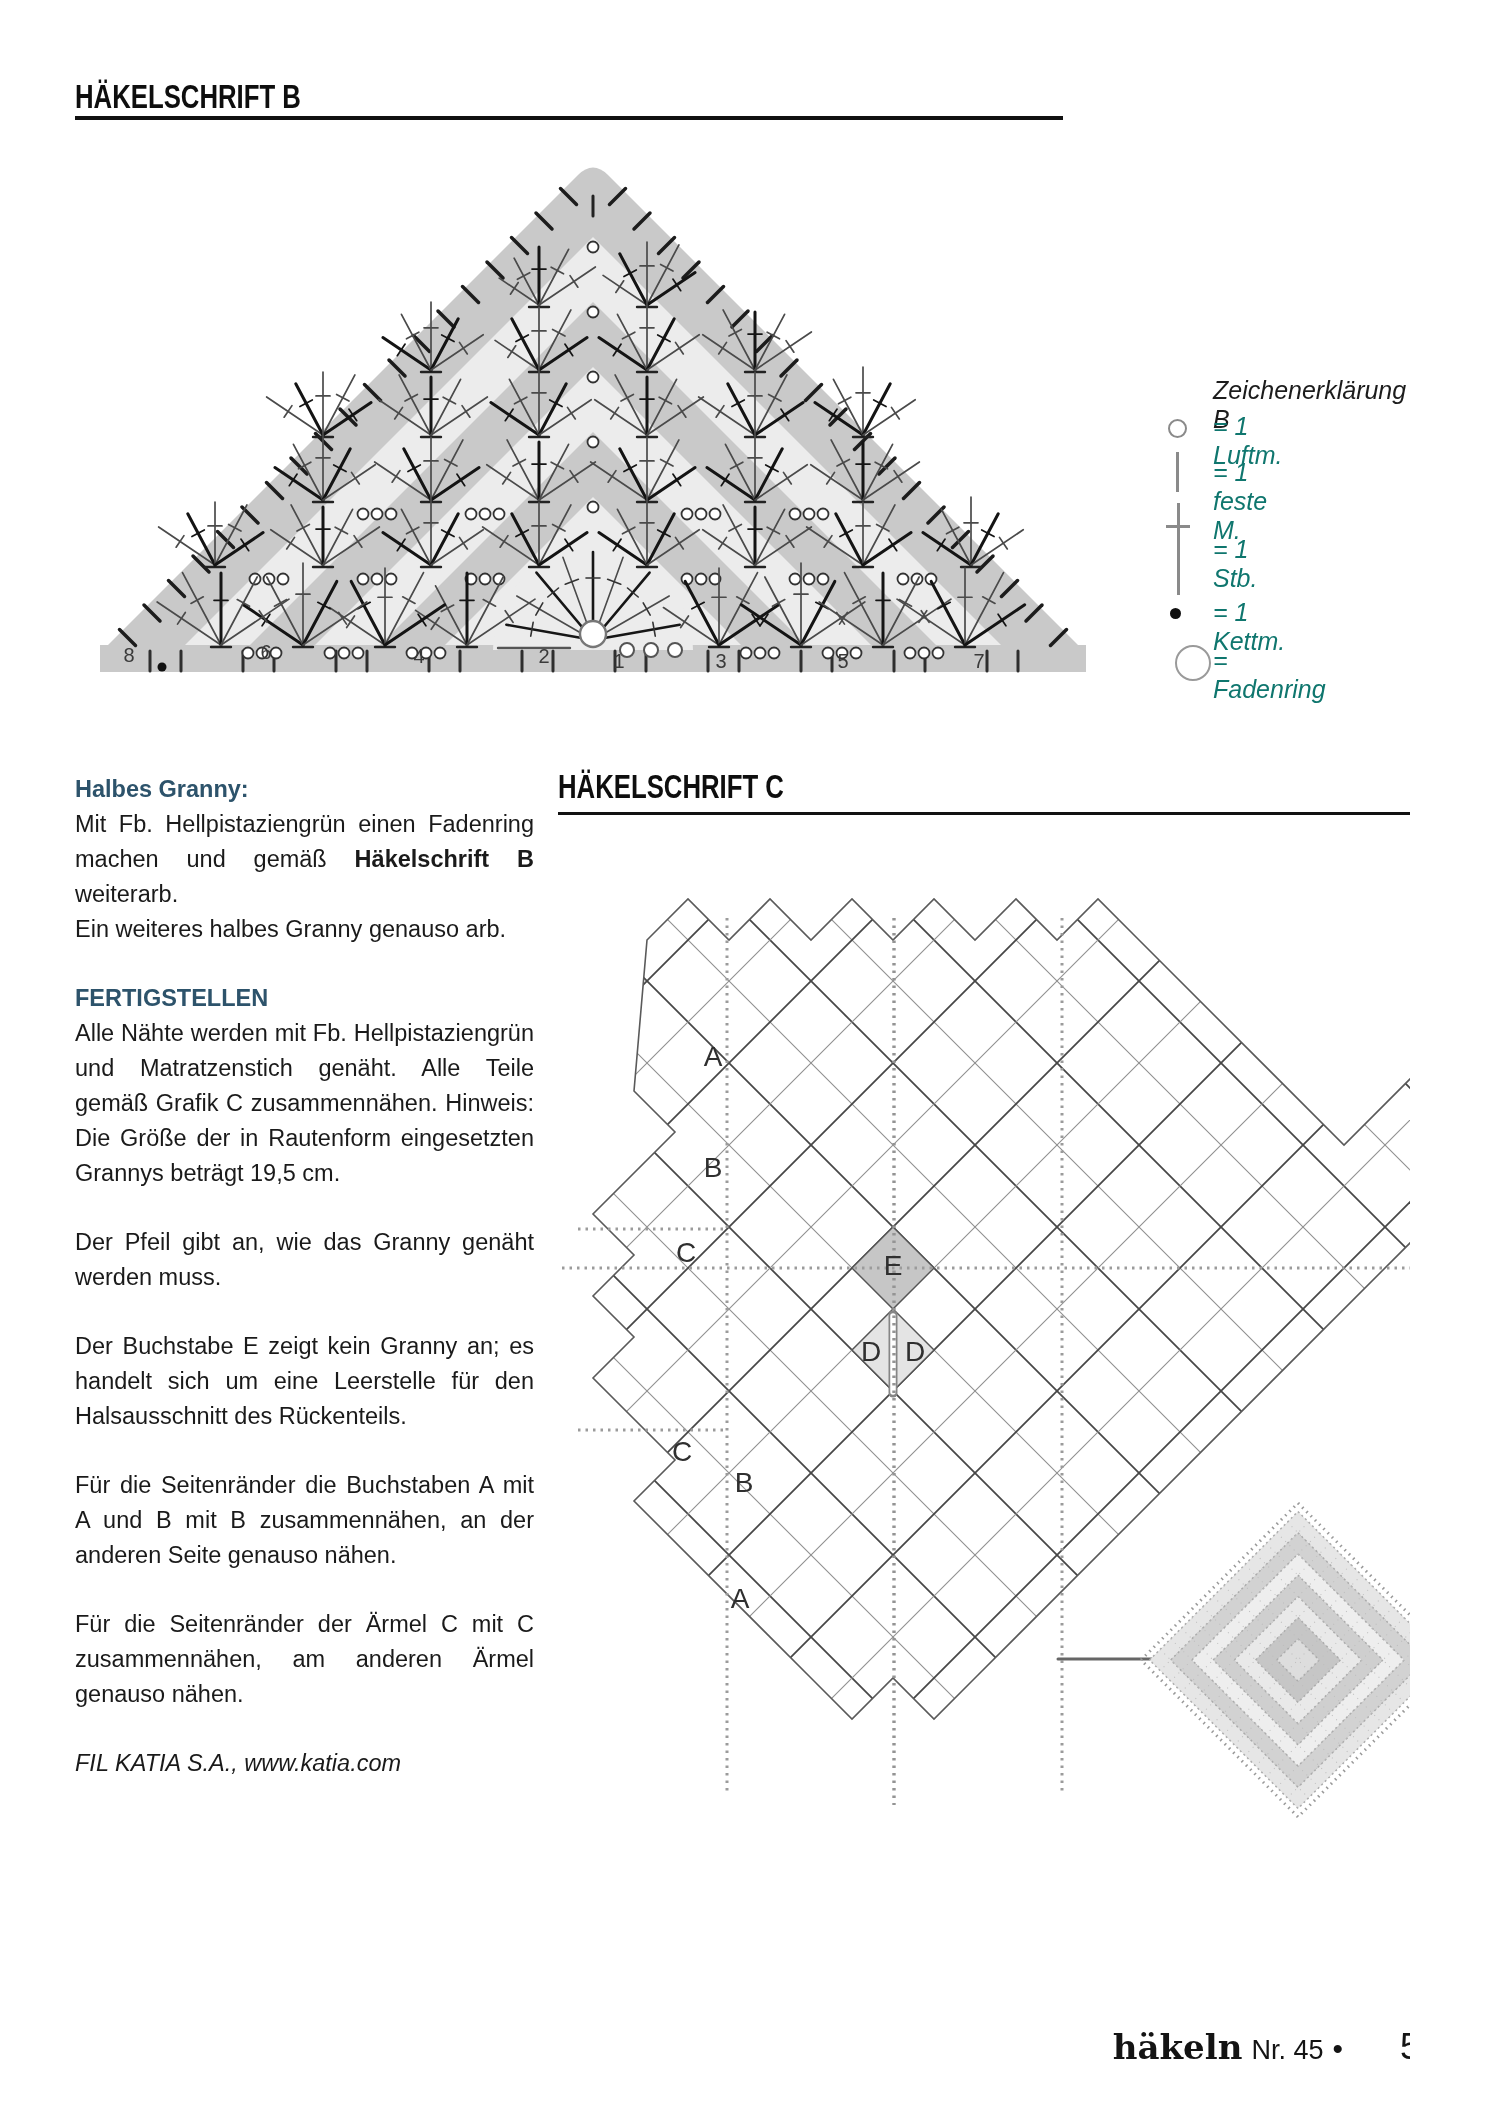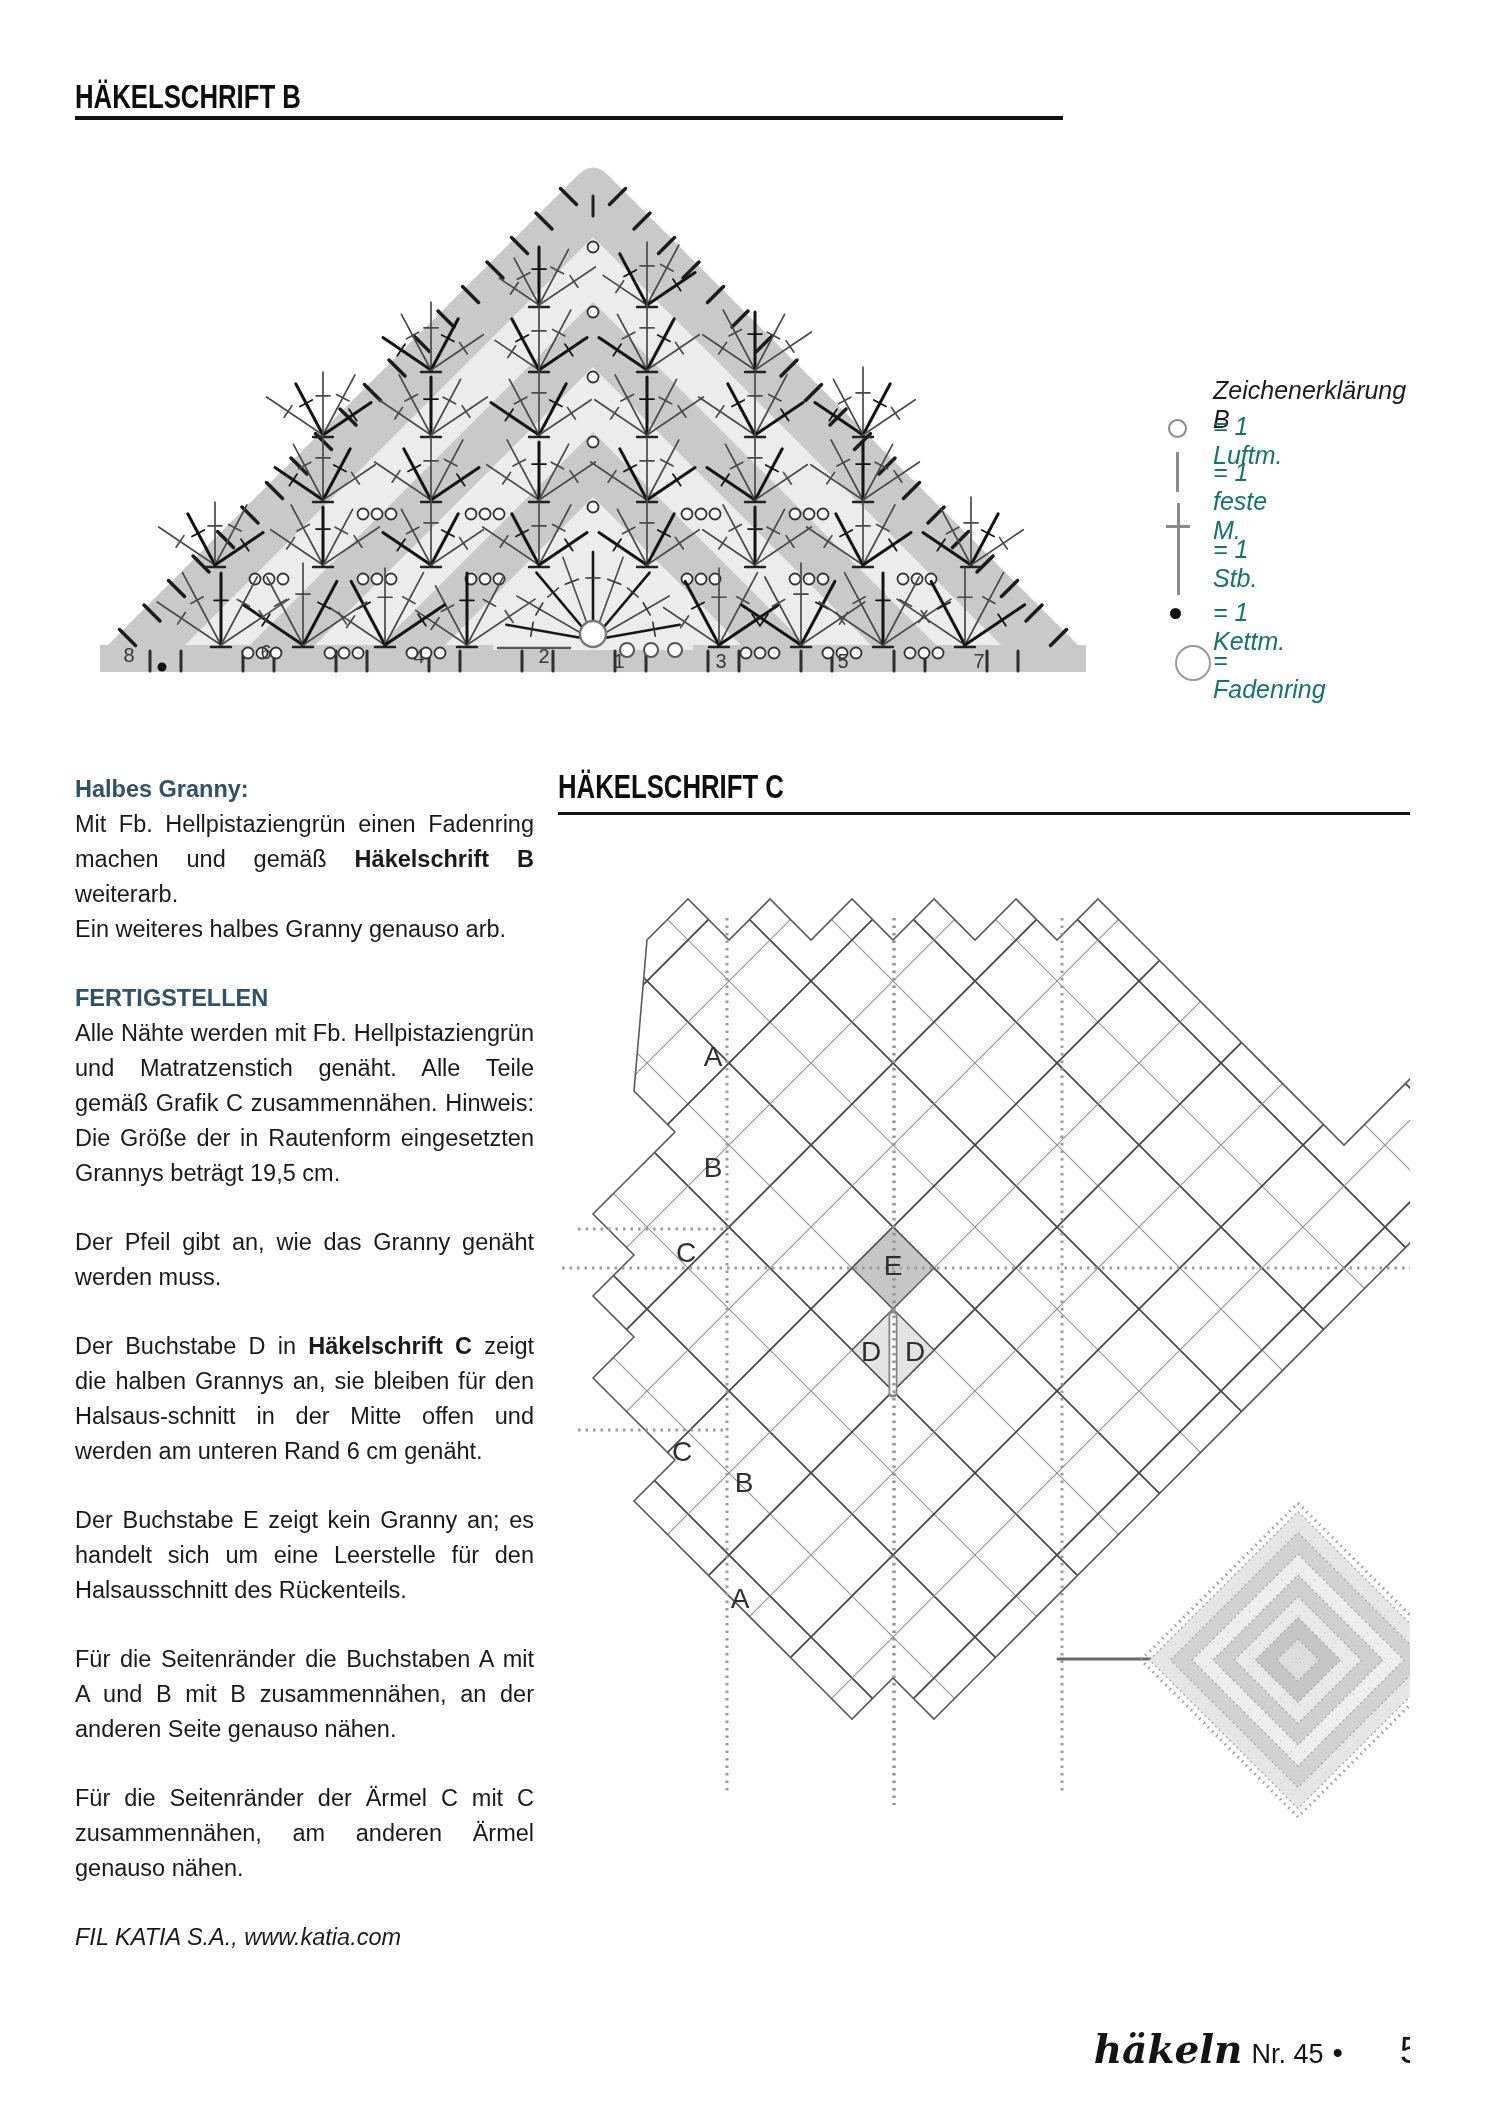--- a/index.html
+++ b/index.html
@@ -23,21 +23,21 @@
   .leg-label{position:absolute;left:1213px;font-style:italic;font-size:25px;color:#0f766e;}
   .ic-circle{position:absolute;left:1168px;top:419px;width:15px;height:15px;border:2.5px solid #8a8a8a;border-radius:50%;}
   .ic-bar{position:absolute;left:1176px;top:452px;width:3px;height:40px;background:#8a8a8a;}
   .ic-stb{position:absolute;left:1166px;top:503px;width:24px;height:92px;}
   .ic-stb .v{position:absolute;left:11px;top:0;width:2.5px;height:92px;background:#8a8a8a;}
   .ic-stb .h{position:absolute;left:0;top:22px;width:24px;height:2.5px;background:#8a8a8a;}
   .ic-dot{position:absolute;left:1170px;top:608px;width:11px;height:11px;background:#111;border-radius:50%;}
   .ic-ring{position:absolute;left:1175px;top:645px;width:32px;height:32px;border:2px solid #9a9a9a;border-radius:50%;}
   .footer{position:absolute;left:1050px;top:2026px;width:390px;display:flex;justify-content:flex-end;
           align-items:baseline;gap:9px;color:#141414;}
-  .f-mag{font-family:"DejaVu Serif",serif;font-style:italic;font-weight:bold;font-size:39px;}
+  .f-mag{font-family:"DejaVu Serif",serif;font-weight:bold;font-size:34px;}
   .f-issue{font-size:27px;}
   .f-dot{font-size:30px;}
   .f-page{font-size:36px;margin-left:48px;}
   svg{position:absolute;}
 </style>
 </head>
 <body>
 
 <div id="page">
 
@@ -592,21 +592,20 @@
     <div class="leg-label" style="top:646px;">= Fadenring</div>
   </div>
 
   <div class="col">
     <p class="subhead">Halbes Granny:</p>
     <p><span>Mit Fb. Hellpistaziengrün einen Fadenring machen und gemäß </span><span class="bold">Häkelschrift B</span><span> weiterarb.</span></p>
     <p>Ein weiteres halbes Granny genauso arb.</p>
     <p class="subhead gap">FERTIGSTELLEN</p>
     <p>Alle Nähte werden mit Fb. Hellpistaziengrün und Matratzenstich genäht. Alle Teile gemäß Grafik C zusammennähen. Hinweis: Die Größe der in Rautenform eingesetzten Grannys beträgt 19,5 cm.</p>
     <p class="gap">Der Pfeil gibt an, wie das Granny genäht werden muss.</p>
-    <p class="gap"><span>Der Buchstabe D in </span><span class="bold">Häkelschrift C</span><span> zeigt die halben Grannys an, sie bleiben für den Halsaus-schnitt in der Mitte offen und werden am unteren Rand 6 cm genäht.</span></p>
     <p class="gap">Der Buchstabe E zeigt kein Granny an; es handelt sich um eine Leerstelle für den Halsausschnitt des Rückenteils.</p>
     <p class="gap">Für die Seitenränder die Buchstaben A mit A und B mit B zusammennähen, an der anderen Seite genauso nähen.</p>
     <p class="gap">Für die Seitenränder der Ärmel C mit C zusammennähen, am anderen Ärmel genauso nähen.</p>
     <p class="gap credit">FIL KATIA S.A., www.katia.com</p>
   </div>
 
   <div class="h1" style="left:558px;top:768px;">HÄKELSCHRIFT C</div>
   <div class="rule" style="left:558px;top:812px;width:879px;height:3px;"></div>
 
   <svg id="svgC" style="left:555px;top:850px;" width="915" height="980" viewBox="555 850 915 980">

